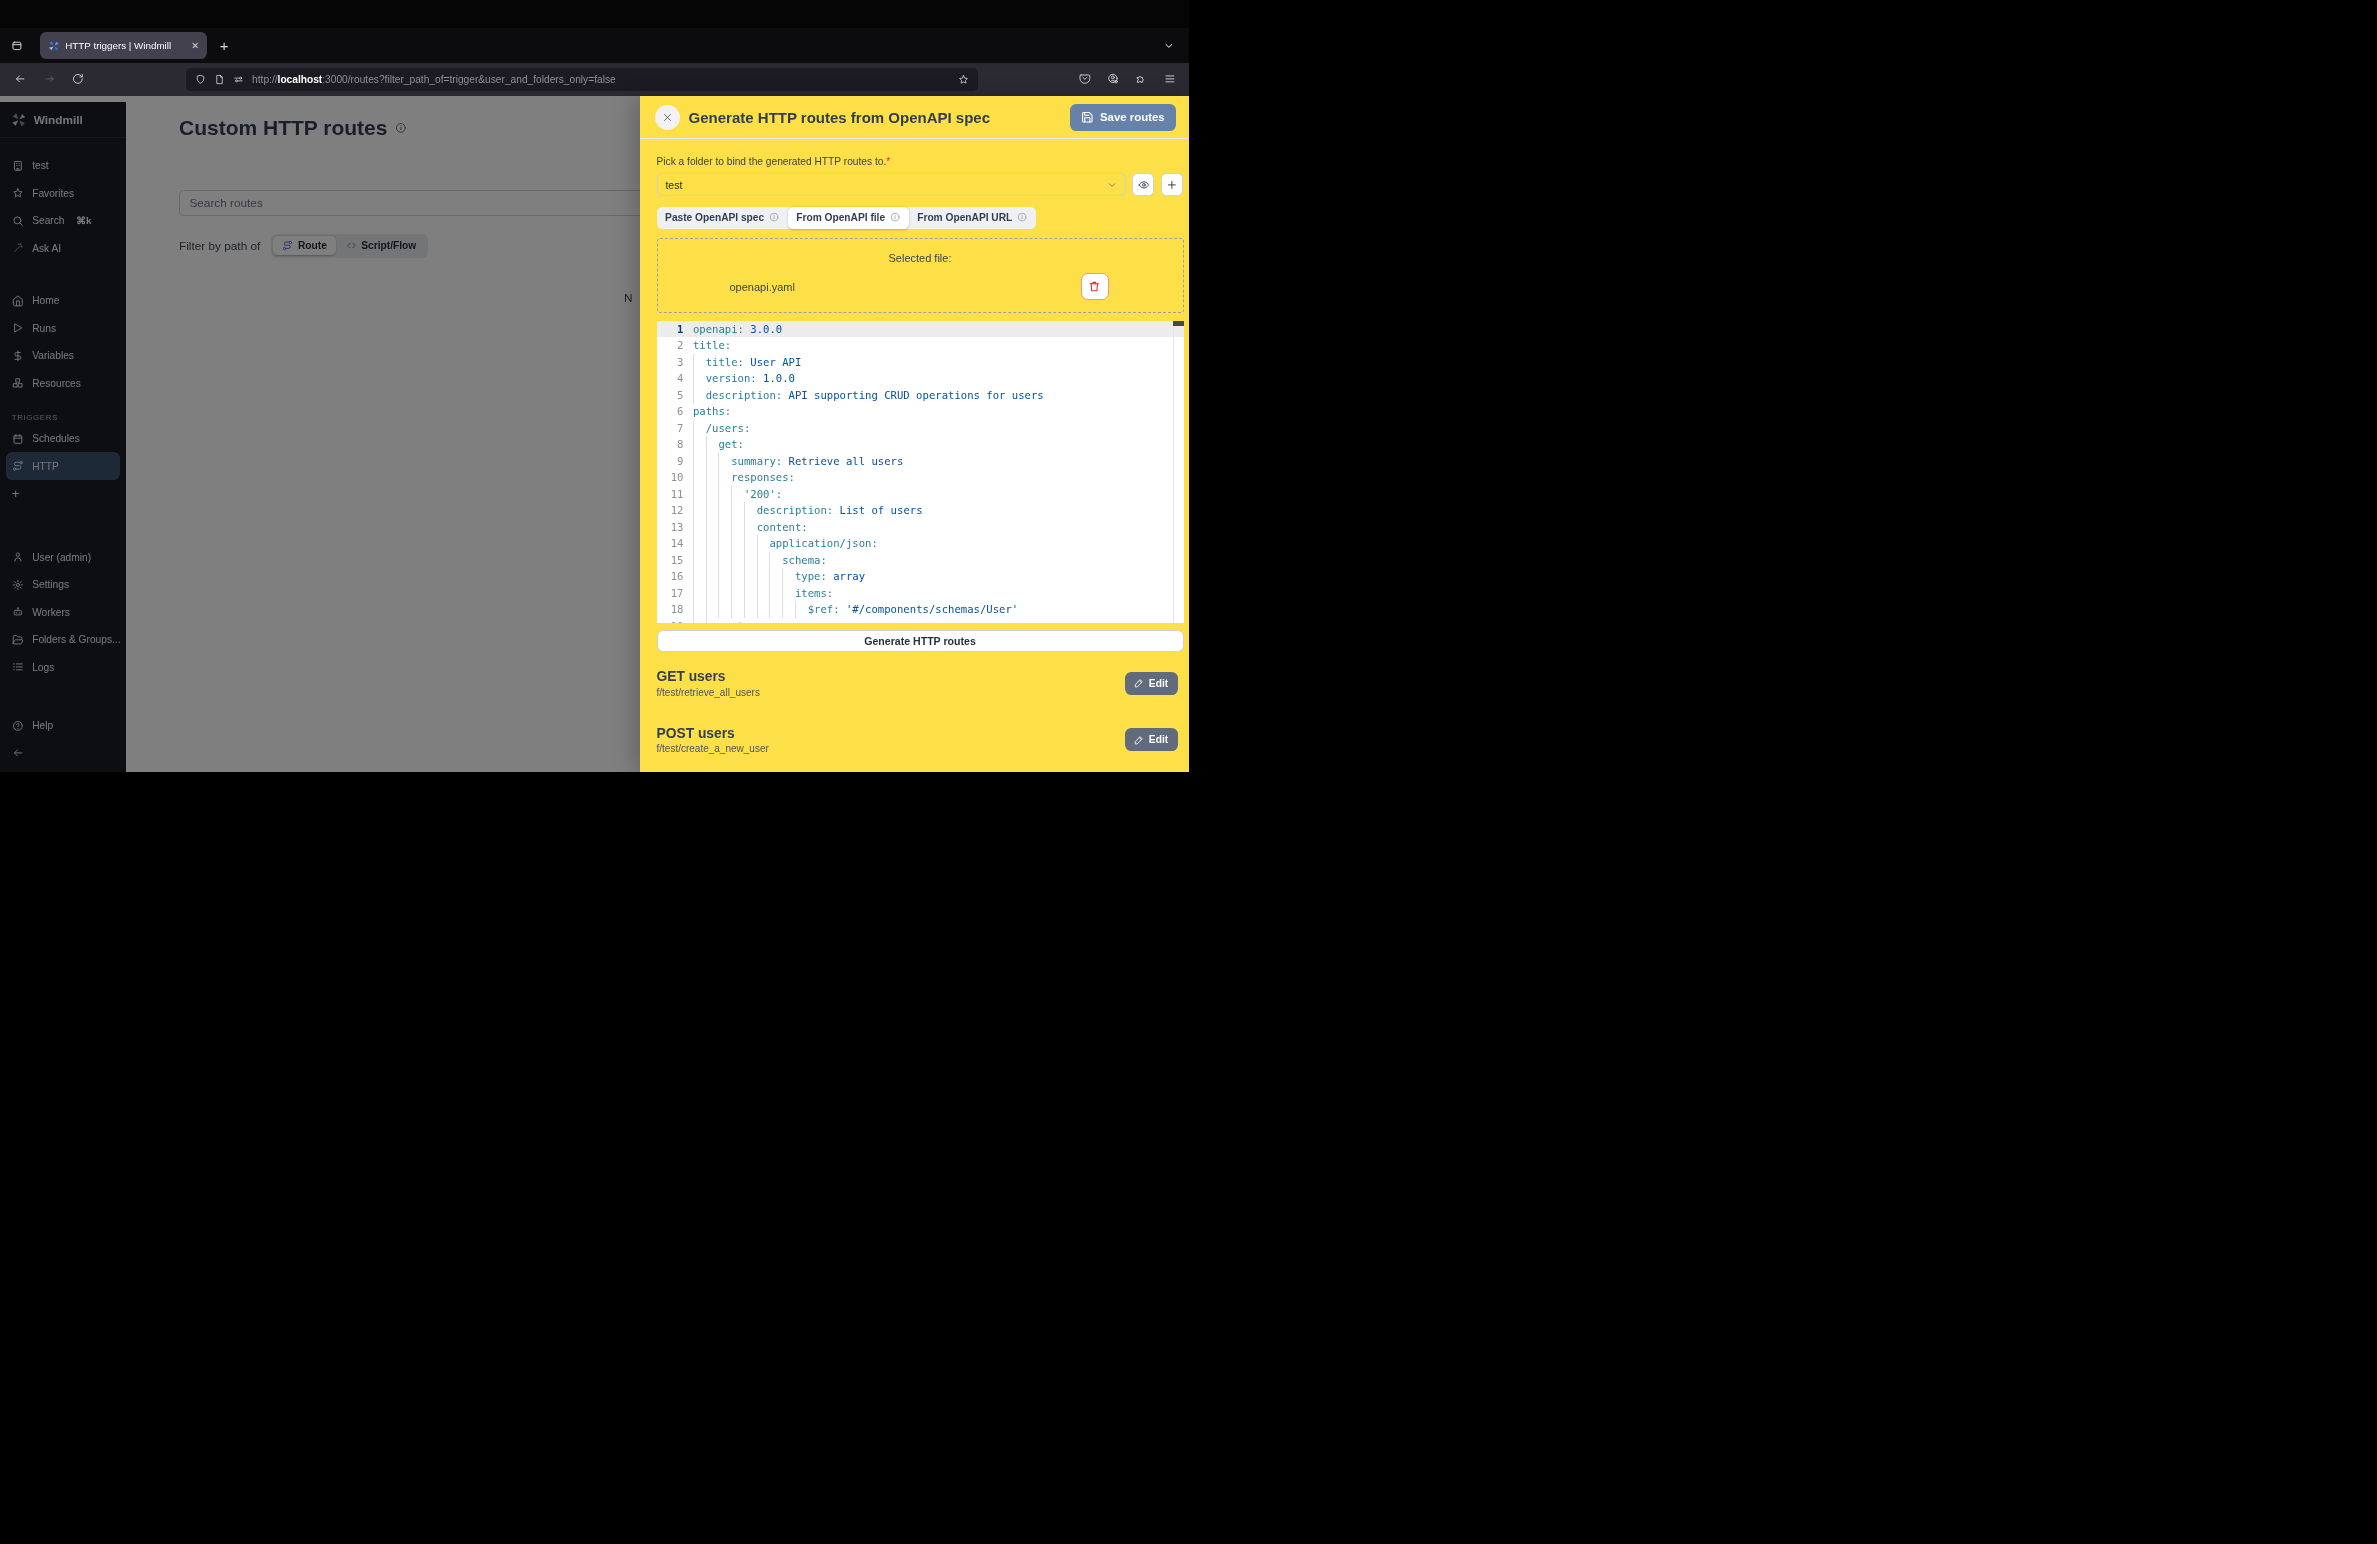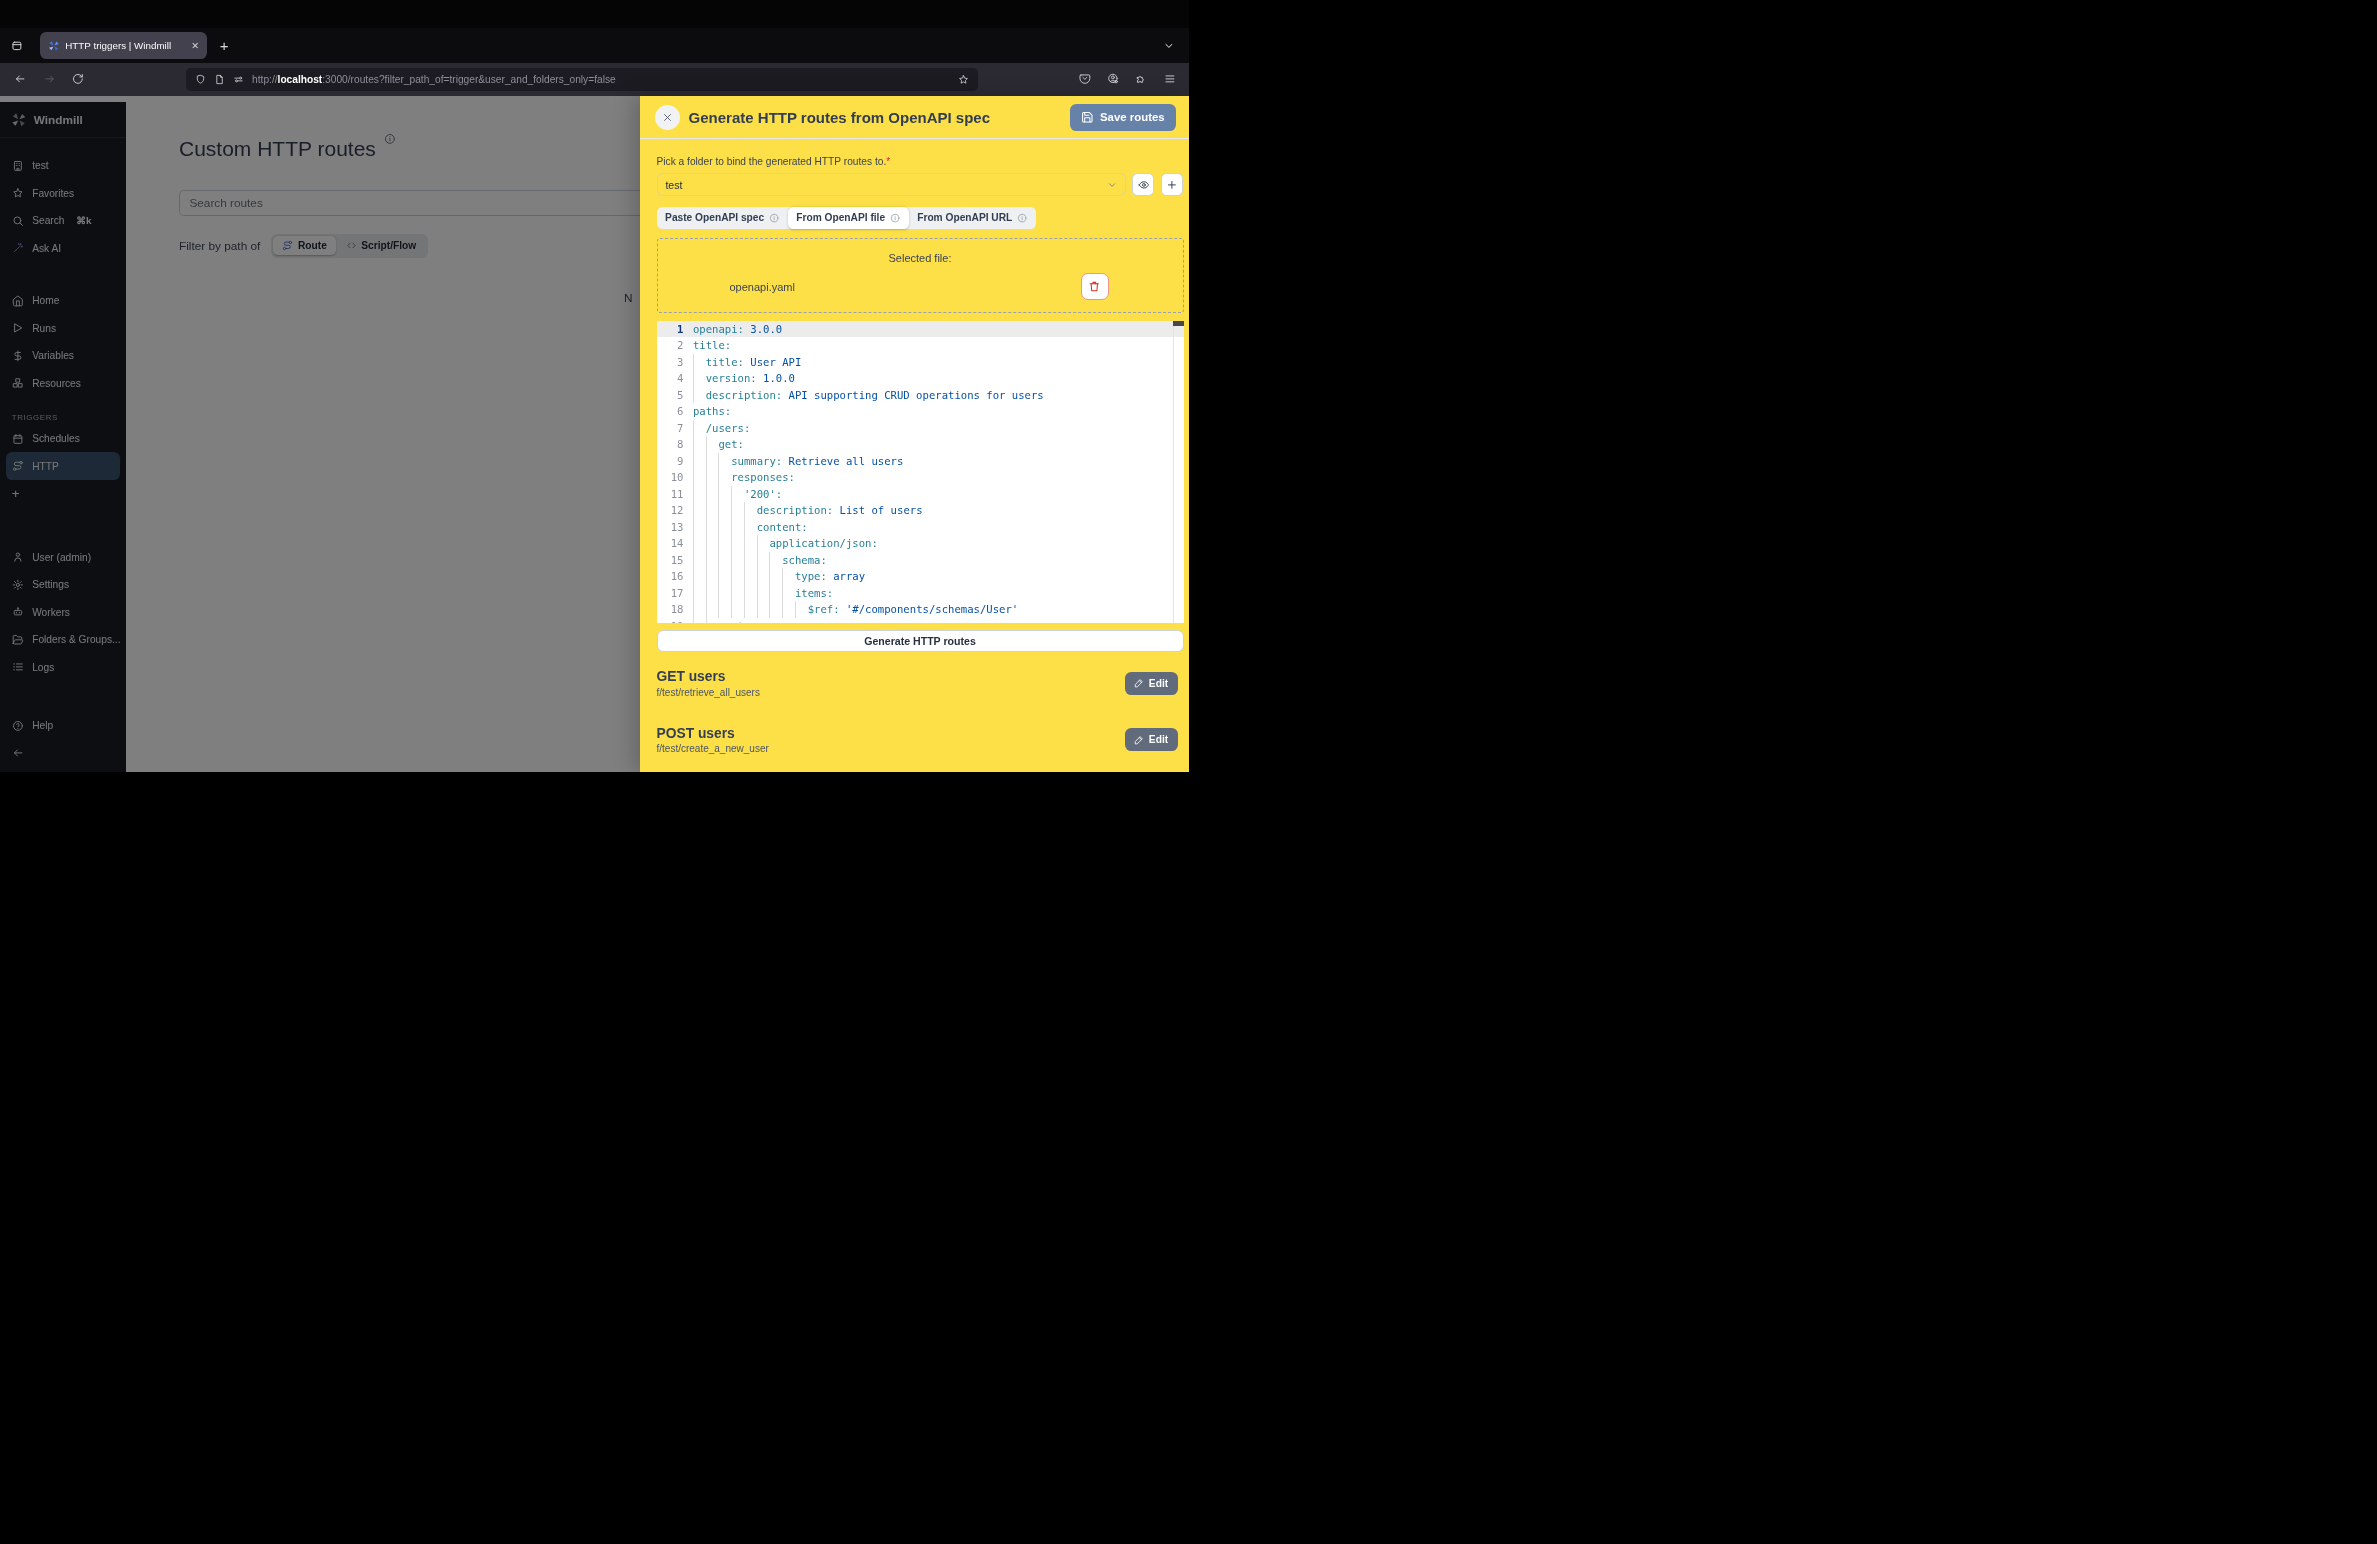--- a/index.html
+++ b/index.html
@@ -39,21 +39,21 @@
   .sn-item { height:27.5px; display:flex; align-items:center; gap:8.6px; padding-left:11.8px;
     font-size:10.2px; color:#eef1f5; }
   .sn-item svg.i { color:#dfe3e9; }
   .kbd { margin-left:3.1px; font-weight:700; font-size:9.8px; }
   .sec-label { font-size:7.9px; letter-spacing:0.6px; color:#aeb4bd; margin:15.7px 0 3.1px 11.8px; }
   .sn-sel { margin:0 6.3px; padding-left:5.5px; border-radius:6.3px; background:#3c526f; }
   .purple { color:#8d85d8 !important; }
 
   .main { position:absolute; left:126px; right:0; top:0; bottom:0; background:#fff; z-index:1; }
   .page-title-row { position:absolute; left:53px; top:20.4px; display:flex; align-items:center; gap:7.9px; }
-  .page-title { font-size:21px; font-weight:400; color:#323d52;margin-top:21px; }
+  .page-title { font-size:21px; font-weight:700; color:#323d52; }
   .info-ic { color:#6b7280; width:12.6px; height:12.6px; }
   .search-input { position:absolute; left:53px; top:94px; width:836px; height:26px;
     border:0.8px solid #cbd1d9; border-radius:4.7px; font-size:11.8px; padding:0 9.4px; color:#1f2937;
     font-family:"Liberation Sans",sans-serif; background:#fff; }
   .search-input::placeholder { color:#6b7280; }
   .filter-row { position:absolute; left:53px; top:138px; display:flex; align-items:center; gap:10.2px; }
   .filter-label { font-size:11.8px; color:#3f4758; }
   .seggroup { background:#e8eaee; border-radius:6.3px; padding:2.4px; display:flex; }
   .segpill { display:flex; align-items:center; gap:4.7px; padding:3.9px 9.4px; font-size:10.2px;
     font-weight:600; color:#1f2937; border-radius:4.7px; }
@@ -82,21 +82,21 @@
   .fold-label { font-size:10.2px; color:#3b4351; }
   .req { color:#e11d48; }
   .select-row { margin-top:5.5px; display:flex; gap:6.3px; }
   .folder-select { flex:1; height:23.6px; border:0.8px solid #cbd1d9; border-radius:5.5px; display:flex;
     align-items:center; padding:0 7.9px; font-size:10.6px; color:#1f2937; }
   .folder-select .chev { margin-left:auto; color:#6b7280; }
   .sq-btn { width:22px; height:23.6px; border:0.8px solid #cbd1d9; border-radius:5.5px; background:#fff;
     color:#374151; display:flex; align-items:center; justify-content:center; }
   .sq-btn svg.i { width:11.8px; height:11.8px; }
   .tabsbar { margin-top:10.2px; display:inline-flex; background:#eef0f2; border-radius:5.5px; }
-  .seg { display:flex; align-items:flex-end; gap:4.7px; padding:5.5px 8.6px; font-size:10.2px; font-weight:600;
+  .seg { display:flex; align-items:flex-start; gap:4.7px; padding:5.5px 8.6px; font-size:10.2px; font-weight:600;
     color:#323d52; border-radius:5.5px; }
   .seg.on { background:#fff; box-shadow:0 0.8px 2.4px rgba(0,0,0,.22); }
   .seg .info-ic { width:10.2px; height:10.2px; color:#9ca3af; }
   .dashed-box { margin-top:9.4px; height:75px; border:1.6px dashed #9aa1ac; border-radius:3.1px;
     position:relative; width:527px; }
   .sel-file-label { position:absolute; top:13.4px; width:100%; text-align:center; font-size:11px; color:#3b4351; }
   .file-name { position:absolute; left:72px; top:42px; font-size:11px; color:#3b4351; }
   .trash-btn { position:absolute; right:74px; top:34px; width:28px; height:27px; background:#fff;
     border:0.8px solid #f1948a; border-radius:7px; color:var(--danger_red,#d93025);
     display:flex; align-items:center; justify-content:center; }

